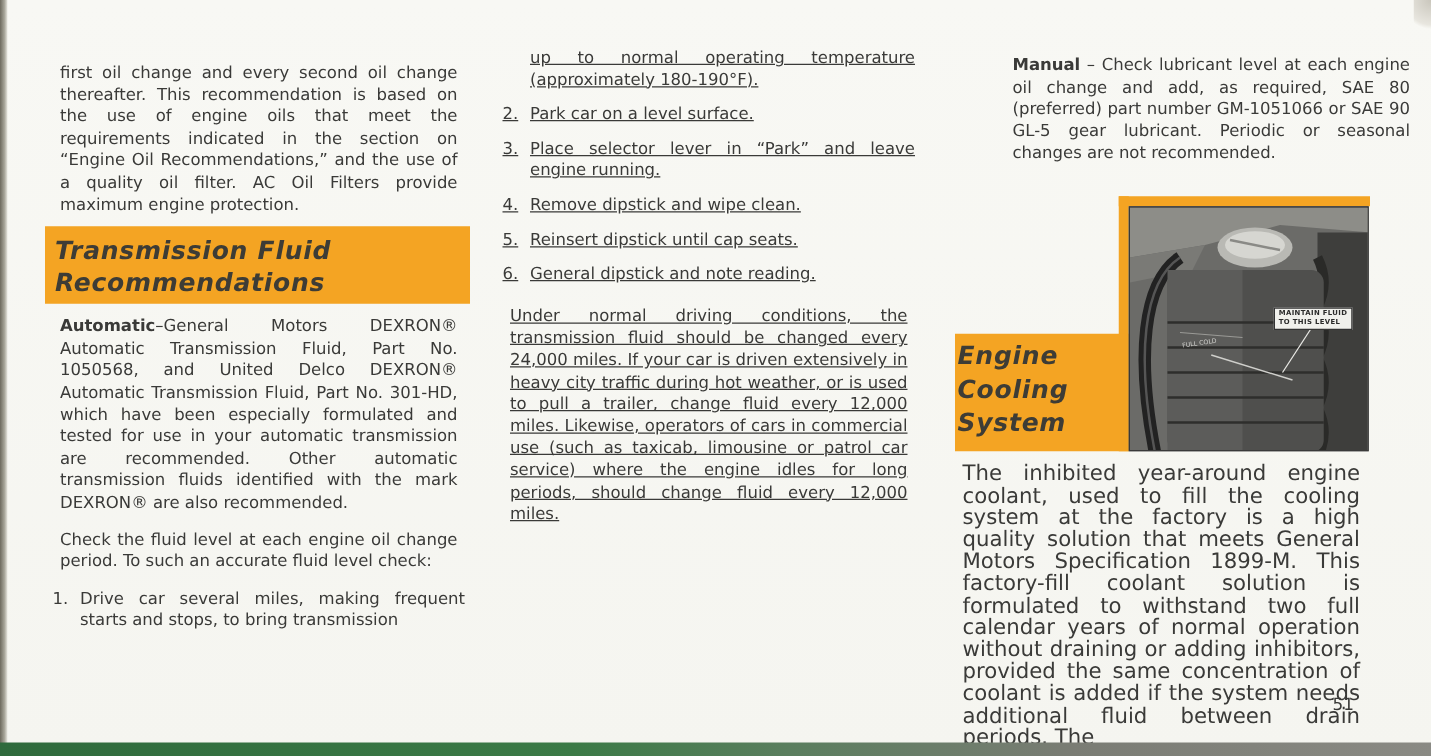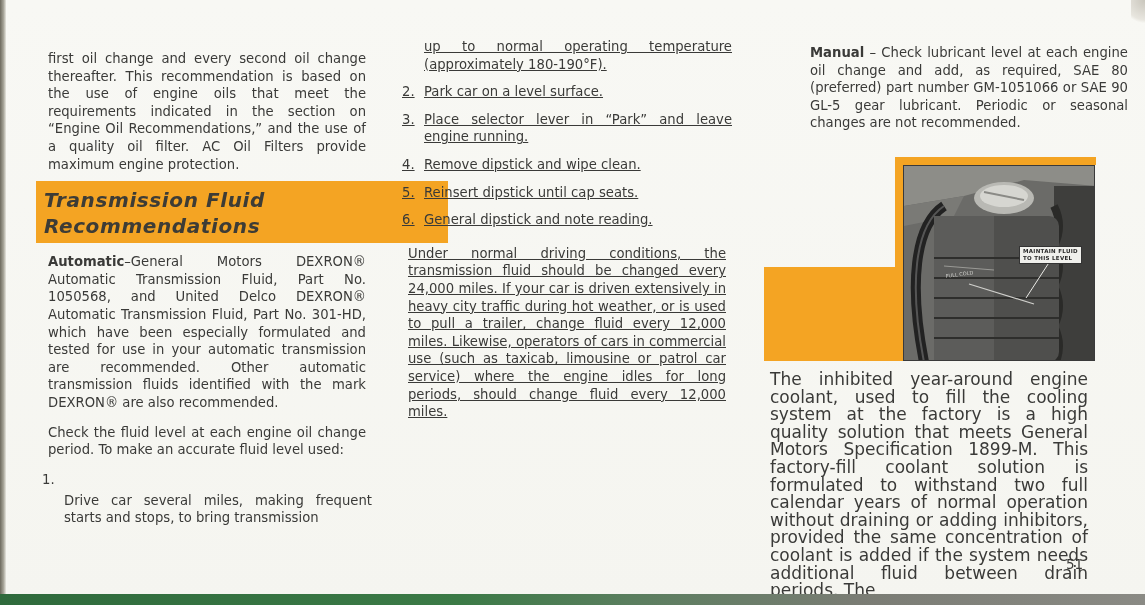--- a/index.html
+++ b/index.html
@@ -34,33 +34,33 @@
   .para-gap { margin-top: 12px; }
   .section-band {
     background: #f4a423;
     color: #3d3c36;
     font-family: "DejaVu Sans", sans-serif;
     font-weight: bold; font-style: italic;
     font-size: 20px; line-height: 26px;
     letter-spacing: 0.6px;
     padding: 6px 8px 4px 0px;
     margin: 8px 0 10px -6px;
-    width: 412px;
+    width: 340px;
     box-sizing: border-box;
     padding-left: 8px;
   }
   .bold { font-weight: bold; }
   ol.steps { list-style: none; margin: 0; padding: 0; }
   ol.steps li { display: flex; margin-bottom: 10px; }
   ol.steps li .num { width: 22px; flex-shrink: 0; }
   ol.steps li .txt { flex: 1; text-align: justify; }
   .first-step-cont { padding-left: 22px; margin-bottom: 10px; }
   .step1 { display: flex; margin-top: 12px; }
   .step1 .num { width: 22px; flex-shrink: 0; }
-  .step1 .txt { flex: 1; text-align: justify; margin-top: 21px; }
+  .step1 .txt { flex: 1; text-align: justify; }
 
   
   .cooling-block {
     position: absolute; left: 764px; top: 157px; width: 332px; height: 204px;
   }
   .cooling-orange-top {
     position: absolute; left: 131px; top: 0; width: 201px; height: 8px; background: #f4a423;
   }
   .cooling-orange-left {
     position: absolute; left: 131px; top: 0; width: 8px; height: 204px; background: #f4a423;
@@ -103,21 +103,21 @@
   <div class="col col1">
     <p>first oil change and every second oil change thereafter. This recommendation is based on the use of engine oils that meet the requirements indicated in the section on “Engine Oil Recommendations,” and the use of a quality oil filter. AC Oil Filters provide maximum engine protection.</p>
 
     <div class="section-band">
       <div>Transmission Fluid</div>
       <div>Recommendations</div>
     </div>
 
     <p><span class="bold">Automatic</span><span>–General Motors DEXRON® Automatic Transmission Fluid, Part No. 1050568, and United Delco DEXRON® Automatic Transmission Fluid, Part No. 301-HD, which have been especially formulated and tested for use in your automatic transmission are recommended. Other automatic transmission fluids identified with the mark DEXRON® are also recommended.</span></p>
 
-    <p class="para-gap">Check the fluid level at each engine oil change period. To make an accurate fluid level used:</p>
+    <p class="para-gap">Check the fluid level at each engine oil change period. To such an accurate fluid level check:</p>
 
     <div class="step1">
       <span class="num">1.</span>
       <span class="txt">Drive car several miles, making frequent starts and stops, to bring transmission</span>
     </div>
   </div>
 
   <div class="col col2">
     <div class="first-step-cont" style="text-align:justify;">up to normal operating temperature (approximately 180-190°F).</div>
     <ol class="steps">
@@ -146,20 +146,25 @@
   </div>
 
   <div class="col col3">
     <p><span class="bold">Manual</span><span> – Check lubricant level at each engine oil change and add, as required, SAE 80 (preferred) part number GM-1051066 or SAE 90 GL-5 gear lubricant. Periodic or seasonal changes are not recommended.</span></p>
   </div>
 
   <div class="cooling-block">
     <div class="cooling-orange-top"></div>
     <div class="cooling-orange-left"></div>
     <div class="cooling-band"></div>
+    <div class="cooling-title">
+      <div>Engine</div>
+      <div>Cooling</div>
+      <div>System</div>
+    </div>
     <div class="photo">
       <svg width="192" height="196" viewBox="0 0 192 196">
         <rect x="0" y="0" width="192" height="196" fill="#6b6b68"></rect>
         <polygon points="0,0 192,0 192,20 120,14 60,30 0,40" fill="#8d8d88"></polygon>
         <polygon points="0,40 60,30 50,50 0,60" fill="#7a7a76"></polygon>
         <rect x="150" y="20" width="42" height="176" fill="#3e3e3c"></rect>
         <path d="M150,40 q10,20 0,40 q10,20 0,40 q10,20 0,40 q10,20 0,40" stroke="#2a2a28" stroke-width="8" fill="none"></path>
         <path d="M40,40 C10,60 5,120 20,196" stroke="#222" stroke-width="10" fill="none"></path>
         <path d="M40,40 C10,60 5,120 20,196" stroke="#555" stroke-width="2" fill="none"></path>
         <rect x="30" y="50" width="125" height="146" rx="10" fill="#4f4f4d"></rect>

